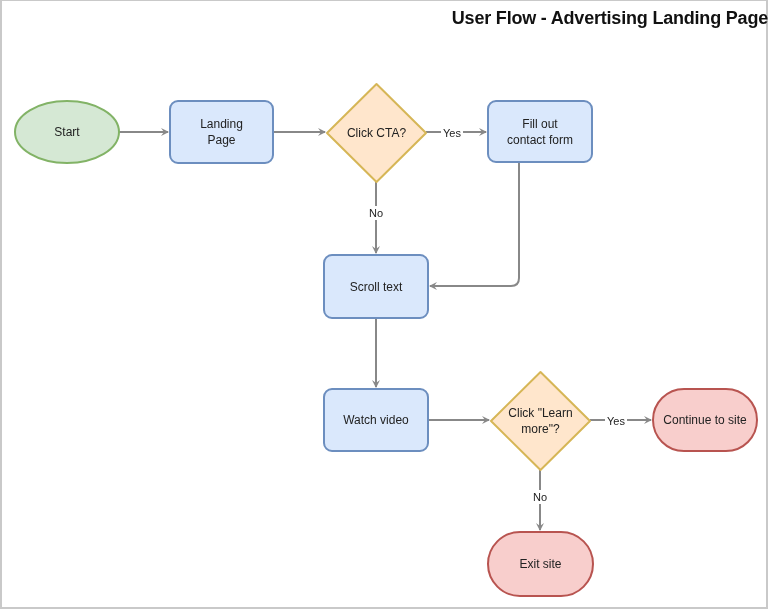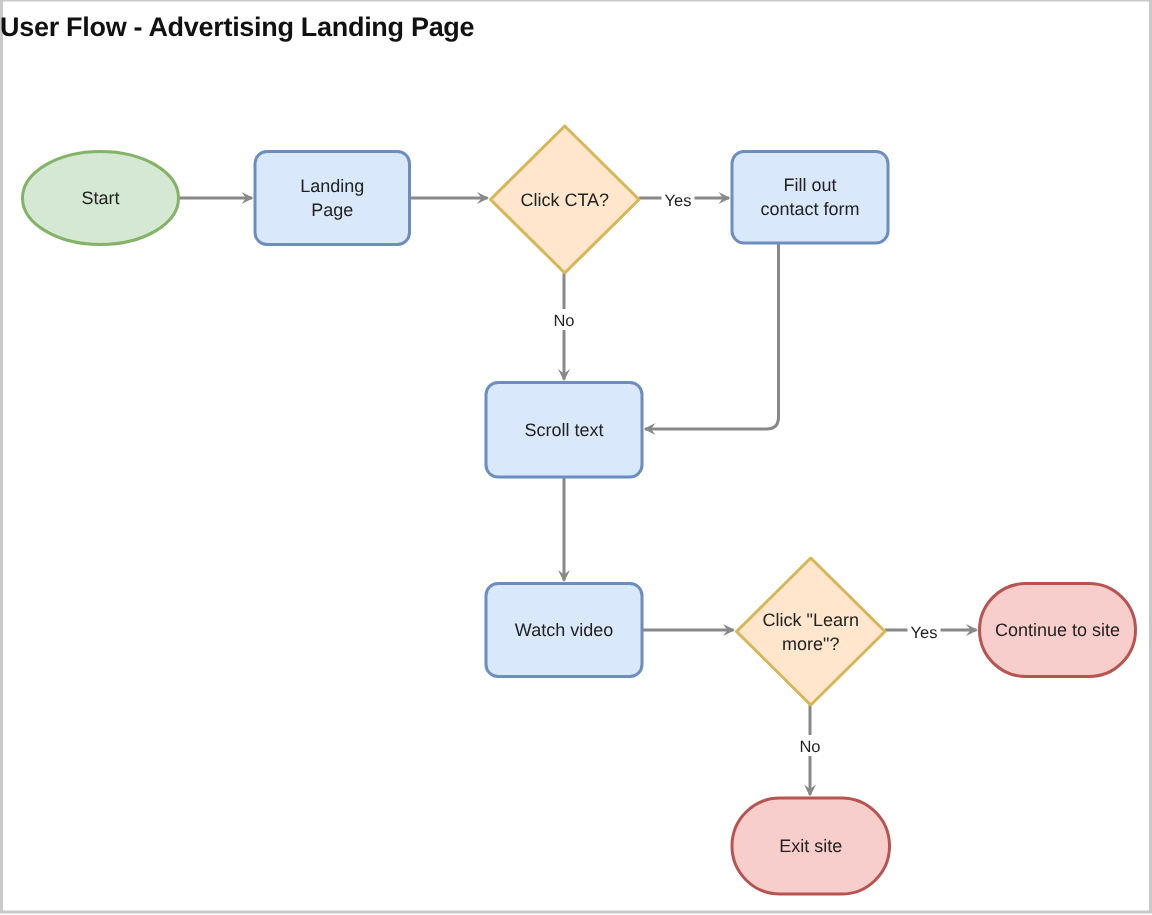--- a/index.html
+++ b/index.html
@@ -1,20 +1,20 @@
 <!DOCTYPE html>
 <html><head>
   <meta charset="utf-8">
   <style>
     html, body { margin: 0; padding: 0; background: #ffffff; }
     body { width: 768px; height: 610px; position: relative; overflow: hidden;
            font-family: "Liberation Sans", sans-serif; }
     .frame { position: absolute; left: 0; top: 0; width: 764px; height: 606px;
              border: 2px solid #c9c9c9; border-top-width: 1px; box-sizing: content-box; background: #fff; }
-    .title { position: absolute; left: 0; right: 0; top: 8px; text-align: left;
+    .title { position: absolute; left: 0; right: 0; top: 8px; text-align: right;
              font-weight: bold; font-size: 18px; color: #111; letter-spacing: -0.2px; }
     svg.diagram { position: absolute; left: 0; top: 0; }
     .node-text { font-family: "Liberation Sans", sans-serif; font-size: 12px; fill: #222; }
     .edge-label { font-family: "Liberation Sans", sans-serif; font-size: 11px; fill: #222; }
   </style>
 </head>
 <body>
 
 <div class="frame"></div>
 <div class="title">User Flow - Advertising Landing Page</div>

